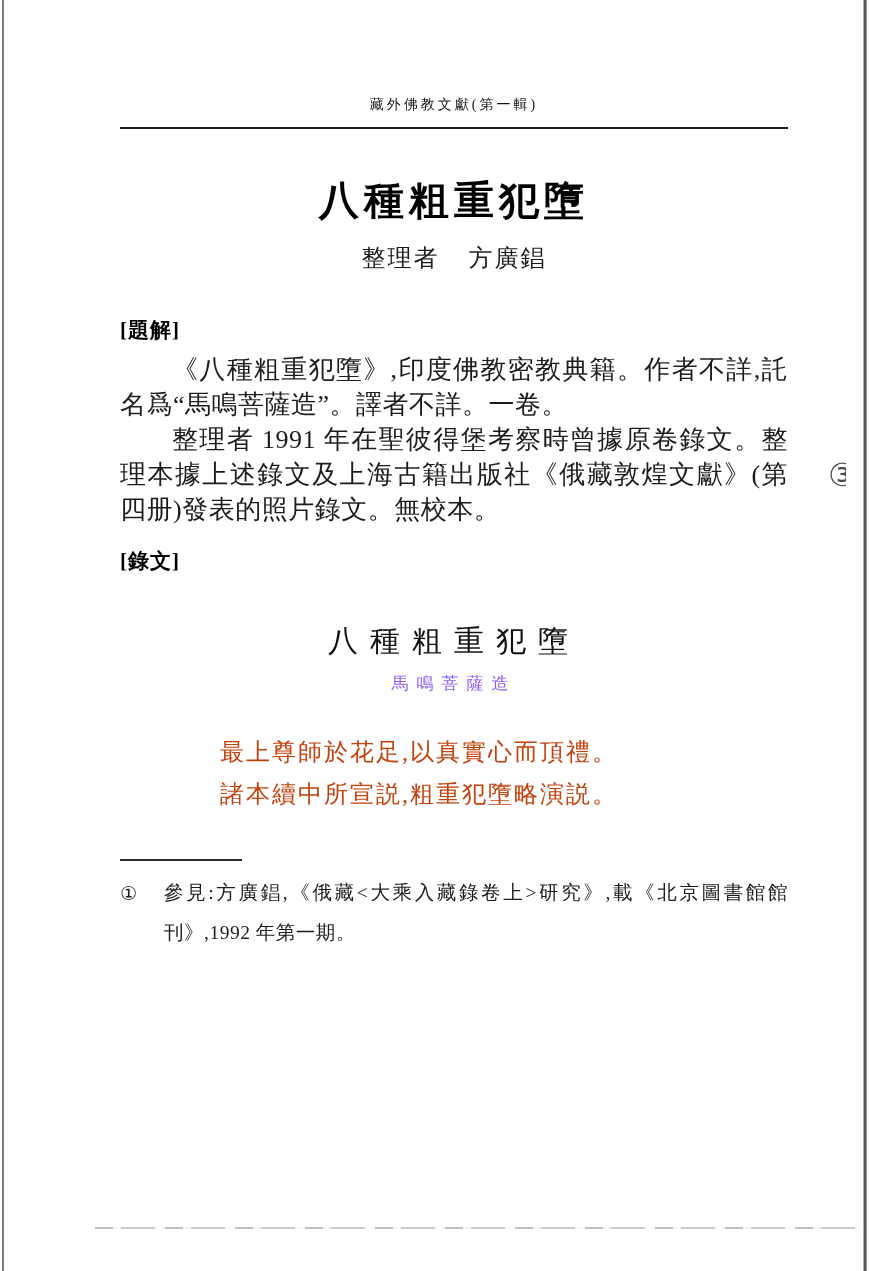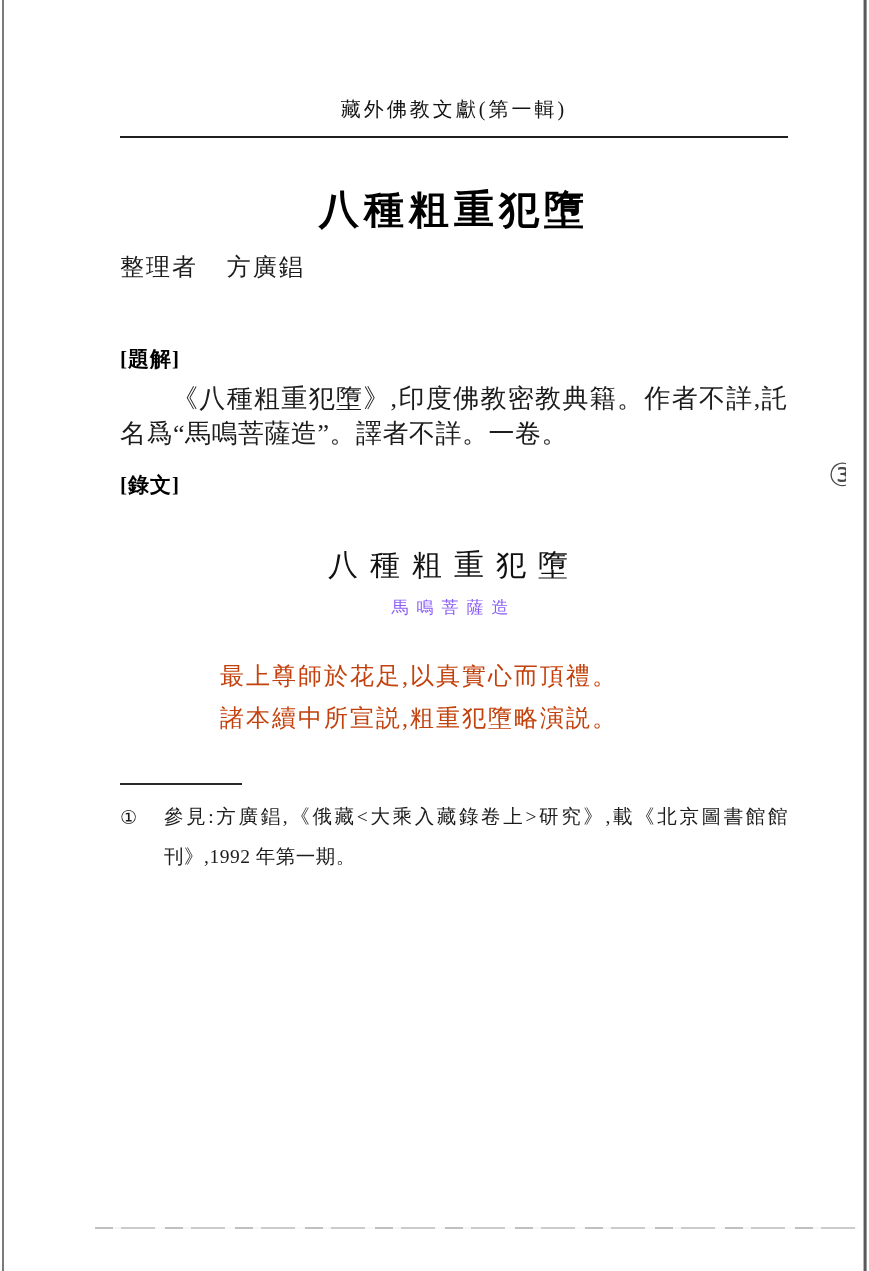--- a/index.html
+++ b/index.html
@@ -34,51 +34,52 @@
     font-family: "DejaVu Sans", sans-serif;
     font-size: 32px; line-height: 40px; color: #2a2a2a;
     opacity: 0.85;
   }
 
   .page-col {
     position: absolute; left: 120px; top: 96px; width: 668px;
   }
   .journal-header {
     text-align: center;
-    font-size: 20px;
+    font-size: 14px;
     letter-spacing: 3px;
     color: #141414;
   }
   .header-rule {
     margin-top: 13px;
     height: 2px;
     background: #1f1f1f;
   }
   .doc-title {
     margin-top: 44px;
     text-align: center;
     font-size: 40px;
     font-weight: bold;
     letter-spacing: 5px;
     color: #000;
   }
   .byline {
     margin-top: 14px;
+    text-align: center;
     font-size: 24px;
     letter-spacing: 2px;
   }
   .byline .editor-name { margin-left: 1.2em; }
 
   .section-heading {
     font-weight: bold;
     font-size: 21px;
     letter-spacing: 1px;
     color: #000;
   }
-  .tijie { margin-top: 62px; }
+  .tijie { margin-top: 42px; }
   .tijie .body-text { margin-top: 8px; }
   .body-text p {
     margin: 0;
     font-size: 26px;
     line-height: 35px;
     text-align: justify;
     text-indent: 2em;
     letter-spacing: 0.5px;
   }
   .luwen { margin-top: 20px; }
@@ -143,20 +144,21 @@
 
   <div class="doc-title">八種粗重犯墮</div>
   <div class="byline">
     <span class="editor-label">整理者</span><span class="editor-name">方廣錩</span>
   </div>
 
   <div class="tijie">
     <div class="section-heading">[題解]</div>
     <div class="body-text">
       <p>《八種粗重犯墮》,印度佛教密教典籍。作者不詳,託名爲“馬鳴菩薩造”。譯者不詳。一卷。</p>
+      <p>整理者 1991 年在聖彼得堡考察時曾據原卷錄文。整理本據上述錄文及上海古籍出版社《俄藏敦煌文獻》(第四册)發表的照片錄文。無校本。</p>
     </div>
   </div>
 
   <div class="luwen">
     <div class="section-heading">[錄文]</div>
     <div class="text-title">八種粗重犯墮</div>
     <div class="attribution">馬鳴菩薩造</div>
     <div class="verses">
       <div>最上尊師於花足,以真實心而頂禮。</div>
       <div>諸本續中所宣説,粗重犯墮略演説。</div>

